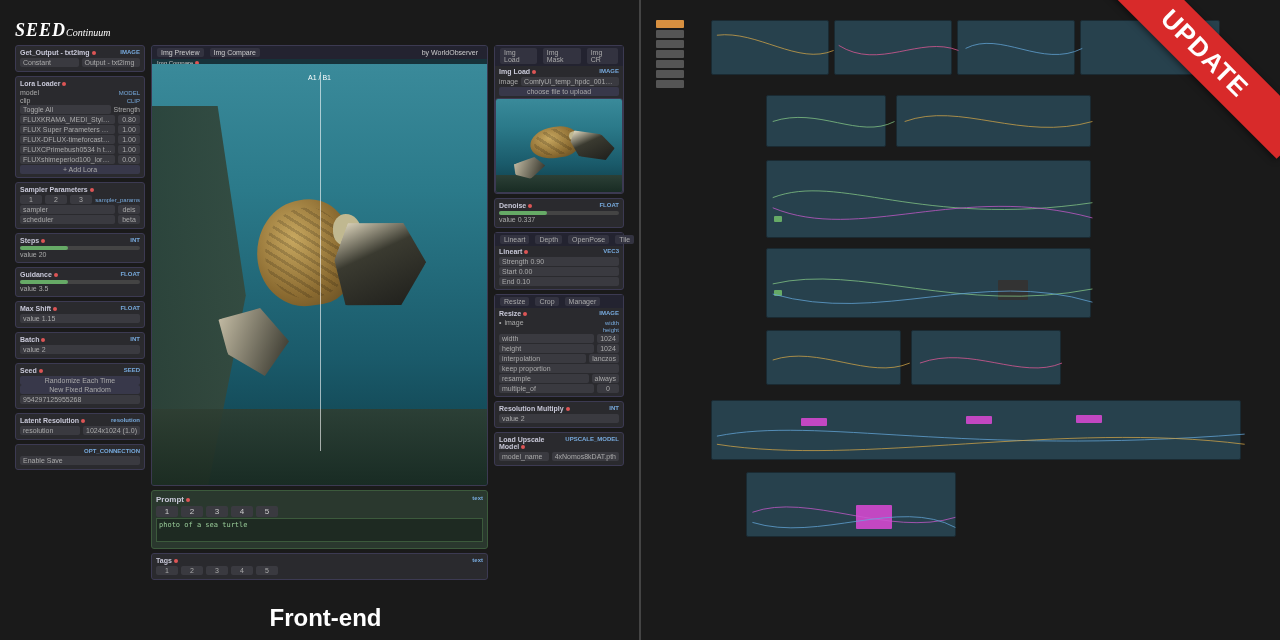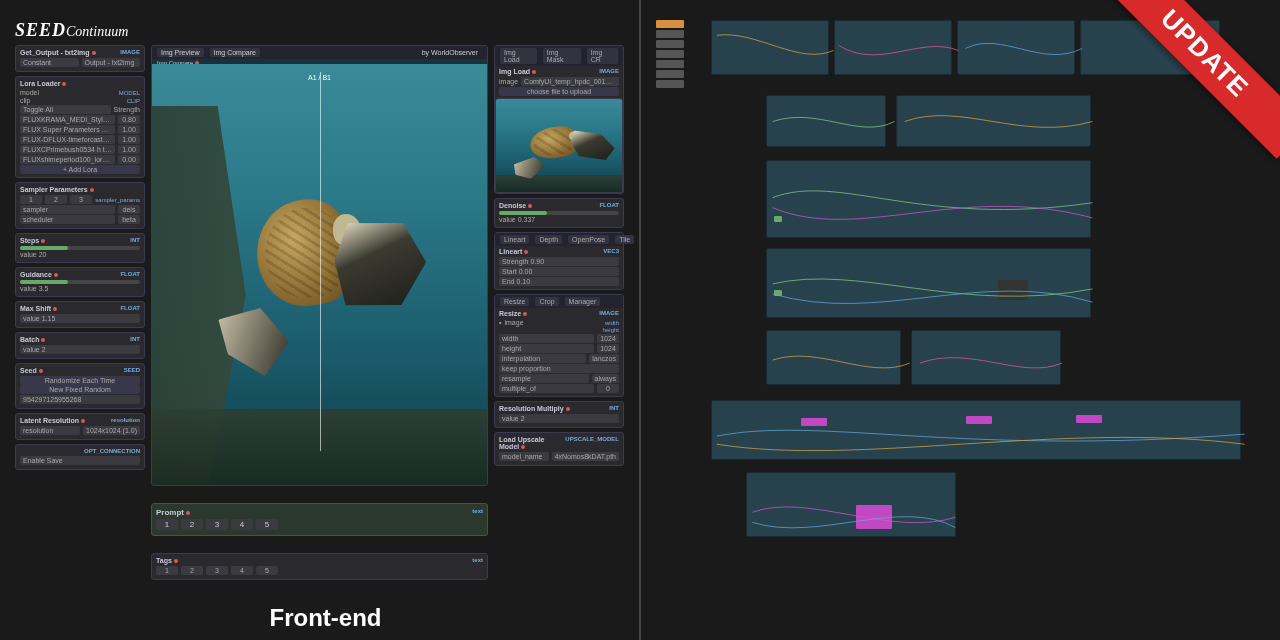--- a/index.html
+++ b/index.html
@@ -9,34 +9,34 @@
     font-family: -apple-system, sans-serif;
     font-size: 8px;
     color: #ccc;
     overflow: hidden;
     position: relative;
   }
   .split { display: flex; width: 100%; height: 100%; }
   .half { flex: 1; position: relative; padding: 20px 15px 50px 15px; }
   .divider { width: 2px; background: #444; }
   .brand { font-family: Georgia, serif; font-style: italic; font-weight: bold; font-size: 18px; color: #fff; letter-spacing: 1px; }
-  .brand .sub { font-size: 14px; font-weight: normal; letter-spacing: 0; }
+  .brand .sub { font-size: 10px; font-weight: normal; letter-spacing: 0; }
   .label-bottom { position: absolute; bottom: 8px; left: 12px; right: 0; text-align: center; font-size: 24px; font-weight: 700; color: #fff; }
   .ribbon {
     position: absolute; top: 30px; right: -50px;
     background: #d82a2a; color: #fff;
     font-size: 26px; font-weight: 800; letter-spacing: 1px;
     padding: 8px 70px;
     transform: rotate(45deg);
     box-shadow: 0 2px 6px rgba(0,0,0,.5);
   }
   
   .fe { display: flex; gap: 6px; height: 535px; }
   .col-l { width: 130px; display: flex; flex-direction: column; gap: 4px; }
-  .col-m { flex: 1; display: flex; flex-direction: column; gap: 17px; }
+  .col-m { flex: 1; display: flex; flex-direction: column; gap: 4px; }
   .col-r { width: 130px; display: flex; flex-direction: column; gap: 4px; }
   .panel {
     background: #2a2a2e; border: 1px solid #3c3a52; border-radius: 3px;
     padding: 3px 4px; font-size: 7px; color: #aaa;
   }
   .panel-hd { color: #c8c8d8; font-weight: 600; margin-bottom: 2px; display:flex; justify-content:space-between; }
   .pin { width: 4px; height: 4px; border-radius: 2px; background: #d55; display:inline-block; margin-left:2px;}
   .row { display:flex; align-items:center; gap:3px; margin:1px 0; }
   .chip { background:#3a3a40; border-radius:2px; padding:1px 3px; flex:1; white-space:nowrap; overflow:hidden; text-overflow:ellipsis;}
   .num { background:#3a3a40; border-radius:2px; padding:1px 3px; min-width:22px; text-align:center;}
@@ -275,20 +275,21 @@
               <span><span>Prompt</span><span class="pin"></span></span>
               <span class="tag">text</span>
             </div>
           <div class="row">
             <span class="num">1</span>
               <span class="num">2</span>
               <span class="num">3</span>
               <span class="num">4</span>
               <span class="num">5</span>
           </div>
+          <textarea style="">photo of a sea turtle</textarea>
         </div>
 
         <div class="panel">
           <div class="panel-hd">
               <span><span>Tags</span><span class="pin"></span></span>
               <span class="tag">text</span>
             </div>
           <div class="row">
             <span class="num">1</span>
               <span class="num">2</span>

